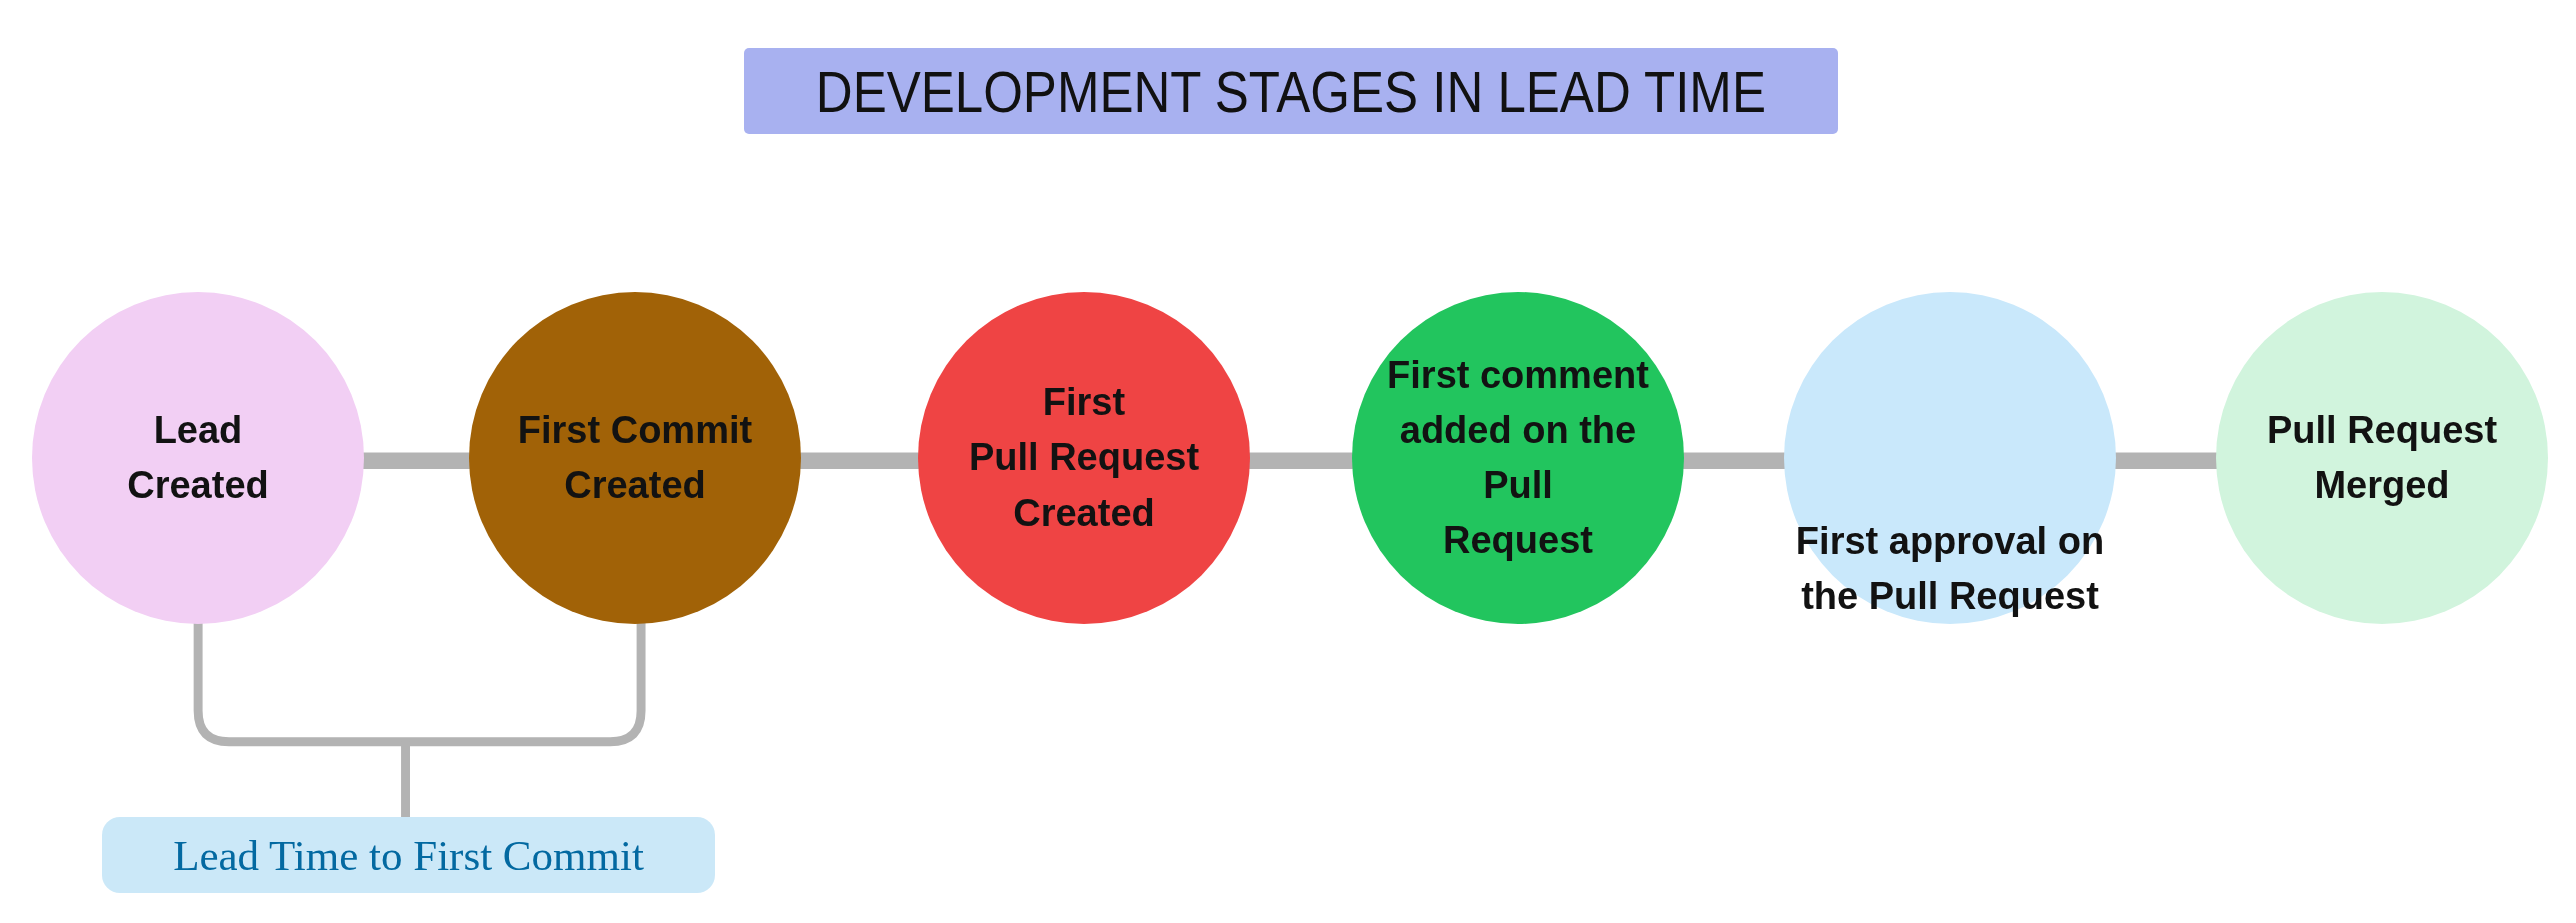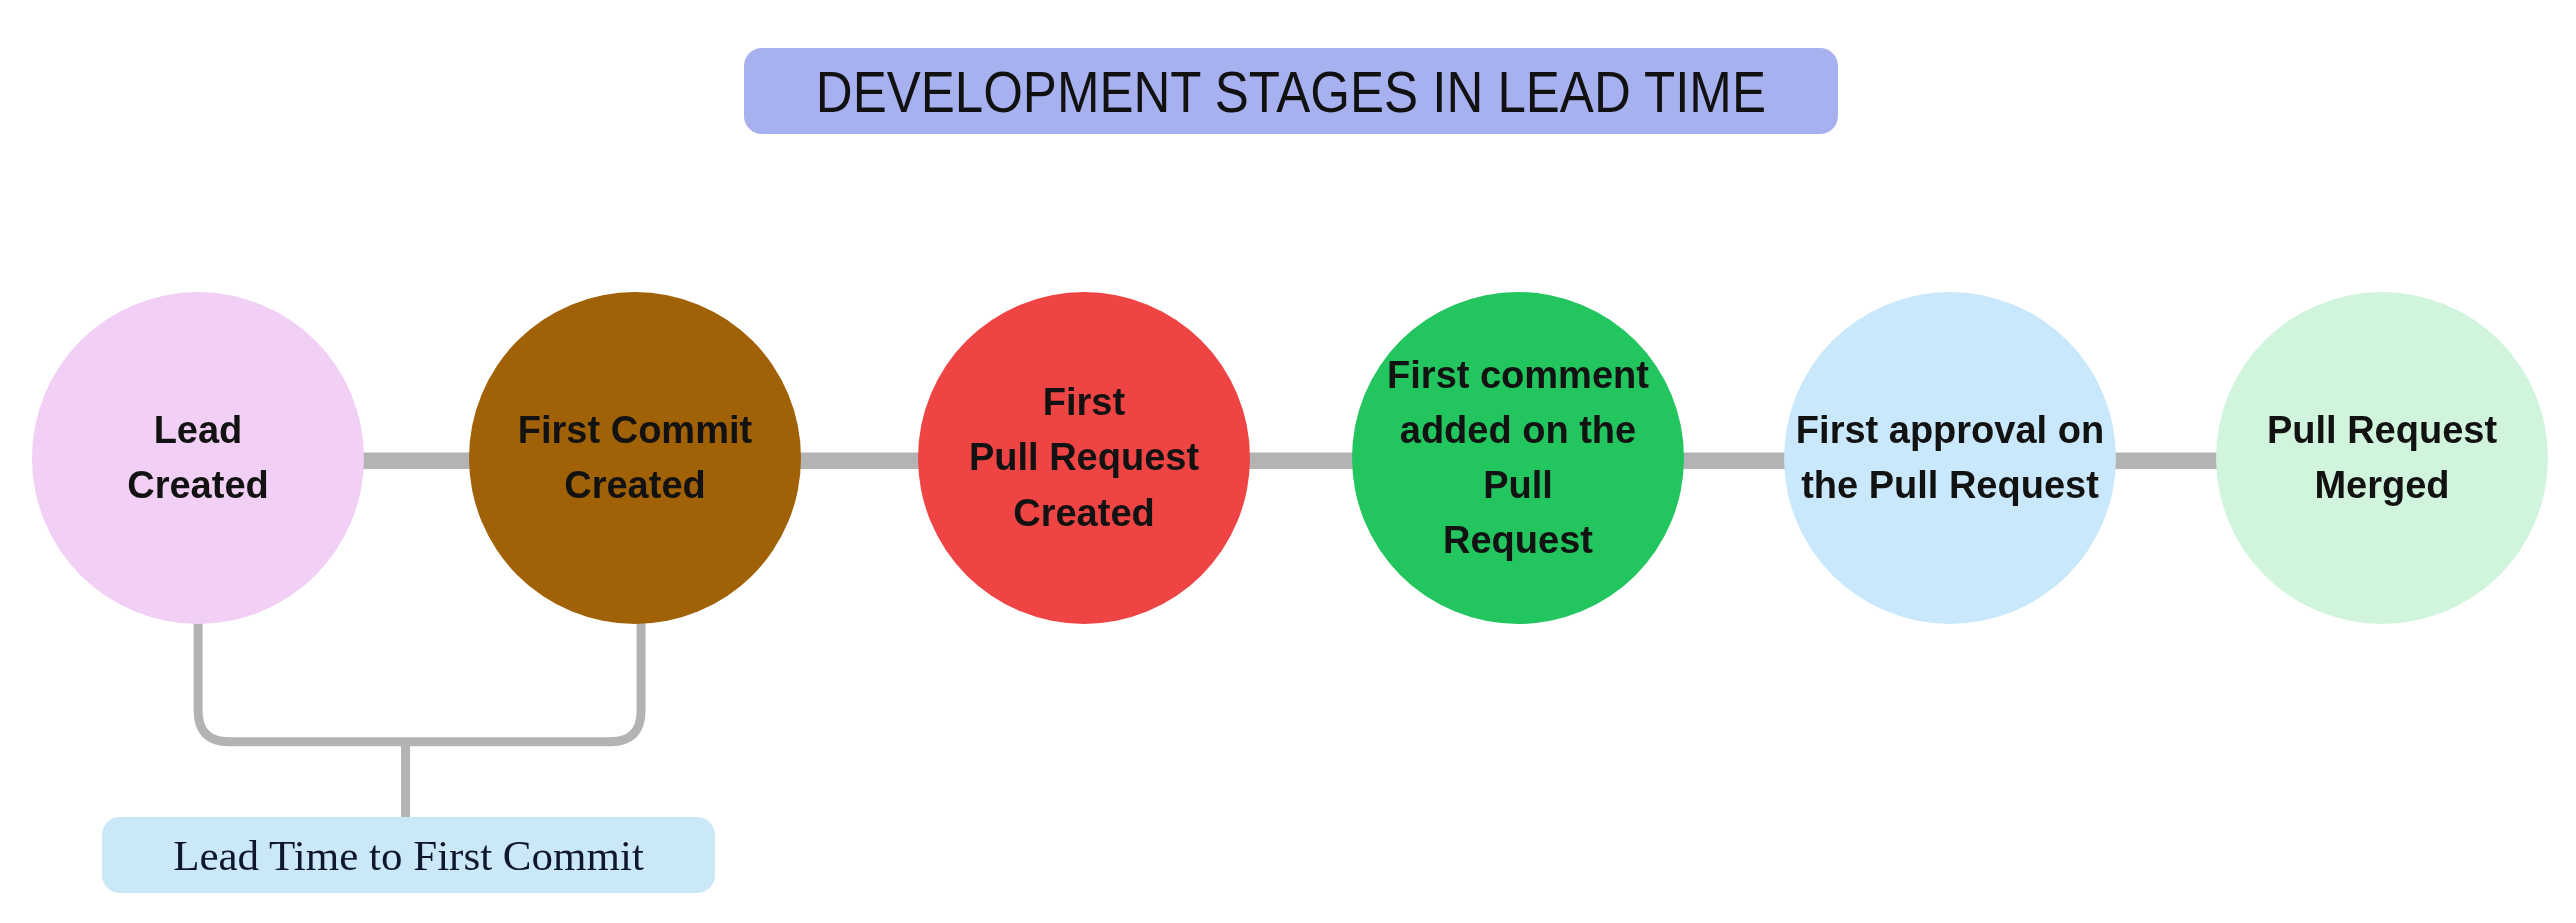--- a/index.html
+++ b/index.html
@@ -11,21 +11,21 @@
     height: 923px;
     background: #ffffff;
     overflow: hidden;
   }
 
   
   .title {
     position: absolute;
     left: 744px; top: 48px;
     width: 1094px; height: 86px;
-    border-radius: 18px;
+    border-radius: 5px;
     display: flex; align-items: center; justify-content: center;
   }
   .title-text {
     display: inline-block;
     font-size: 58px;
     font-weight: 400;
     color: #111111;
     white-space: nowrap;
     transform: scaleX(0.88);
     transform-origin: center;
@@ -64,21 +64,21 @@
     left: 102px; top: 817px;
     width: 613px; height: 76px;
     border-radius: 18px;
     display: flex; align-items: center; justify-content: center;
     z-index: 1;
   }
   .annotation-label {
     font-family: cursive;
     font-size: 43px;
     font-weight: 400;
-    color: #0f172a;
+    color: #0369a1;
     white-space: nowrap;
   }
 </style>
 </head>
 <body>
 
 <div id="canvas">
 
   <div class="title" style="background: rgb(168, 177, 240);">
     <span class="title-text">DEVELOPMENT STAGES IN LEAD TIME</span>
@@ -105,21 +105,21 @@
 Pull Request
 Created</div>
   </div>
 
   <div class="stage" style="left: 1352px; background: #22c55e;">
     <div class="stage-label">First comment
 added on the Pull
 Request</div>
   </div>
 
-  <div class="stage" style="left: 1784px; background: rgb(201, 232, 251);">
+  <div class="stage" style="left: 1784px; background: rgb(201, 232, 251); align-items: flex-end;">
     <div class="stage-label">First approval on
 the Pull Request</div>
   </div>
 
   <div class="stage" style="left: 2216px; background: rgb(209, 244, 221);">
     <div class="stage-label">Pull Request
 Merged</div>
   </div>
 
   <div class="annotation" style="background: rgb(203, 232, 248);">

